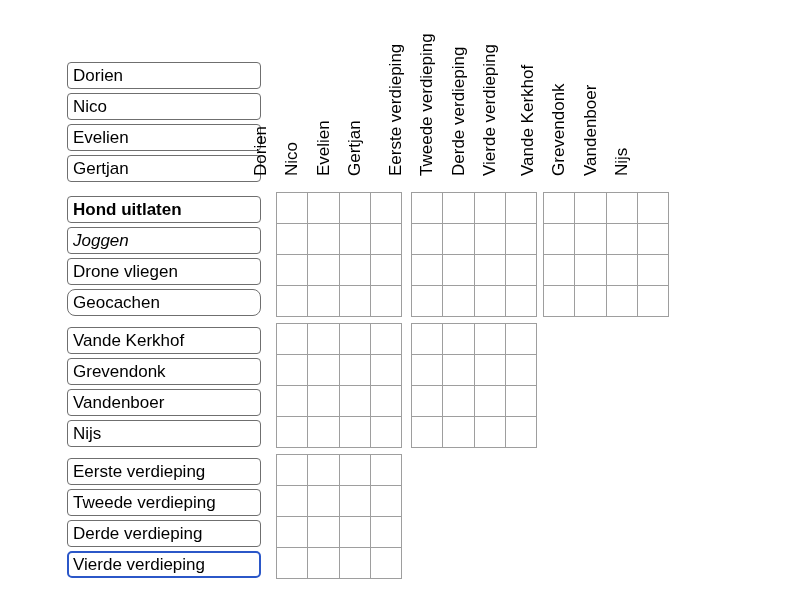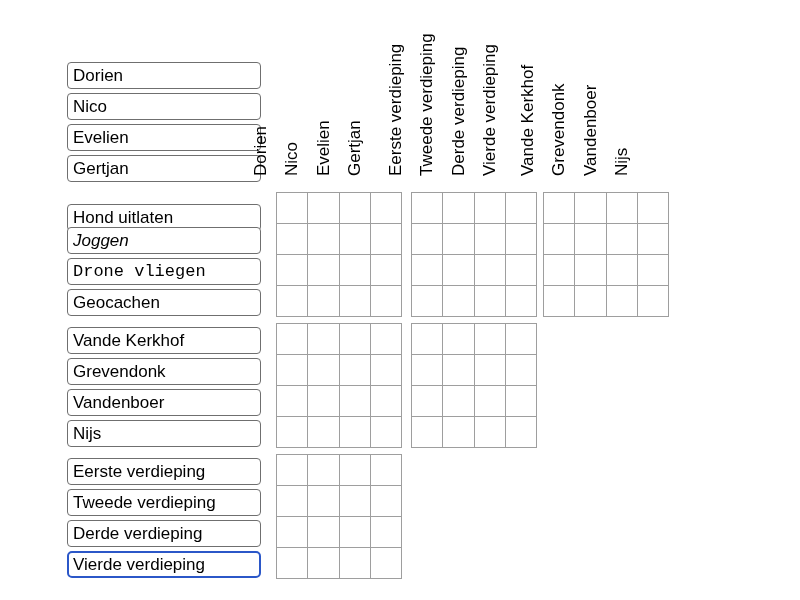--- a/index.html
+++ b/index.html
@@ -67,24 +67,24 @@
 </style>
 </head>
 <body>
 
 <div id="canvas" style="--bg: #ffffff; --text: #000000; --input-border: #6f6f6f; --focus-border: #2b57c8; --grid-line: #9e9e9e;">
   <div id="row-labels">
       <input type="text" class="label-box" value="Dorien" style="top: 62px;">
       <input type="text" class="label-box" value="Nico" style="top: 93px;">
       <input type="text" class="label-box" value="Evelien" style="top: 124px;">
       <input type="text" class="label-box" value="Gertjan" style="top: 155px;">
-      <input type="text" class="label-box" value="Hond uitlaten" style="top: 204px;">
+      <input type="text" class="label-box" value="Hond uitlaten" style="top: 196px; font-weight: bold;">
       <input type="text" class="label-box" value="Joggen" style="top: 227px; font-style: italic;">
-      <input type="text" class="label-box" value="Drone vliegen" style="top: 258px; font-family: Liberation Mono, monospace;">
-      <input type="text" class="label-box" value="Geocachen" style="top: 289px;">
+      <input type="text" class="label-box" value="Drone vliegen" style="top: 258px;">
+      <input type="text" class="label-box" value="Geocachen" style="top: 289px; border-radius: 8px;">
       <input type="text" class="label-box" value="Vande Kerkhof" style="top: 327px;">
       <input type="text" class="label-box" value="Grevendonk" style="top: 358px;">
       <input type="text" class="label-box" value="Vandenboer" style="top: 389px;">
       <input type="text" class="label-box" value="Nijs" style="top: 420px;">
       <input type="text" class="label-box" value="Eerste verdieping" style="top: 458px;">
       <input type="text" class="label-box" value="Tweede verdieping" style="top: 489px;">
       <input type="text" class="label-box" value="Derde verdieping" style="top: 520px;">
       <input type="text" class="label-box focused" value="Vierde verdieping" style="top: 551px;">
     </div>
   <div id="col-headers">

